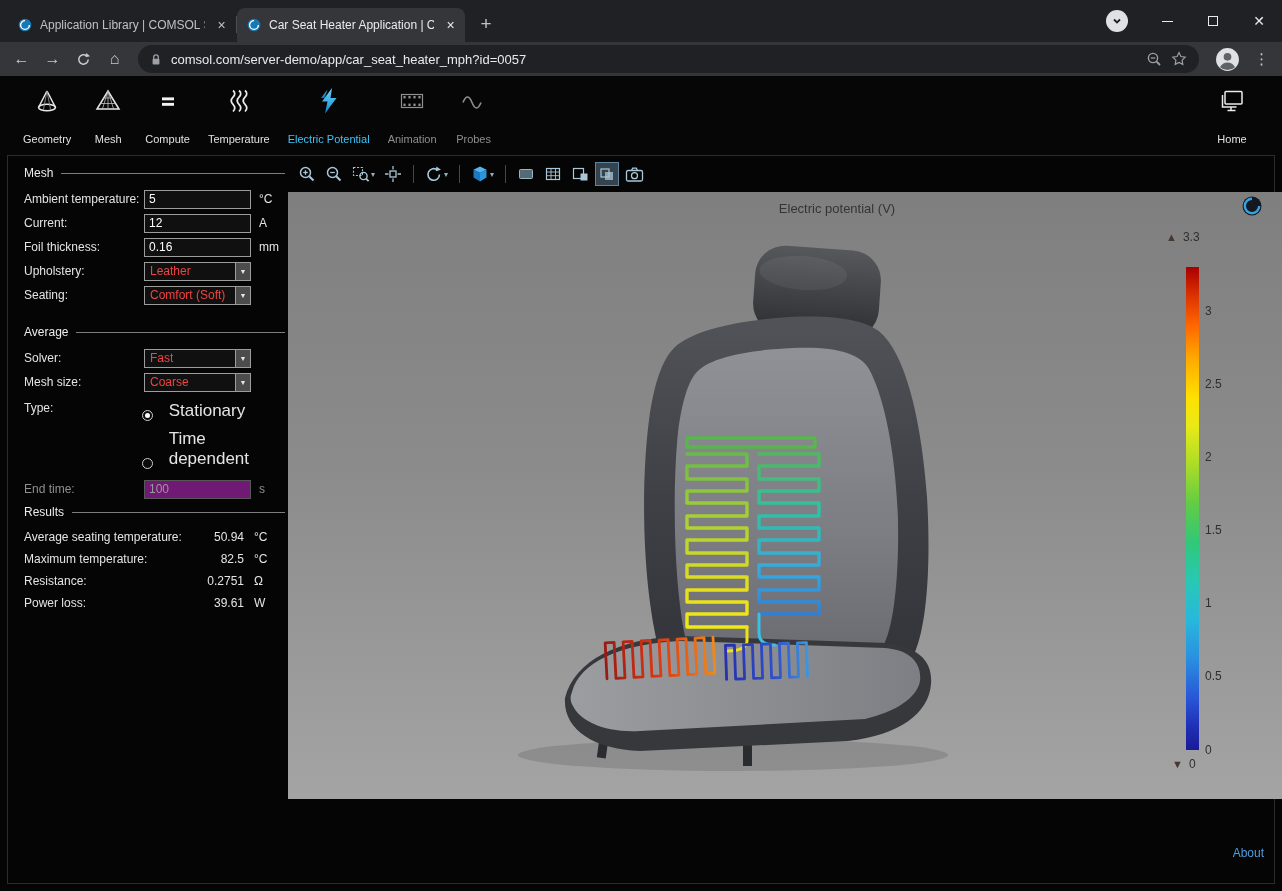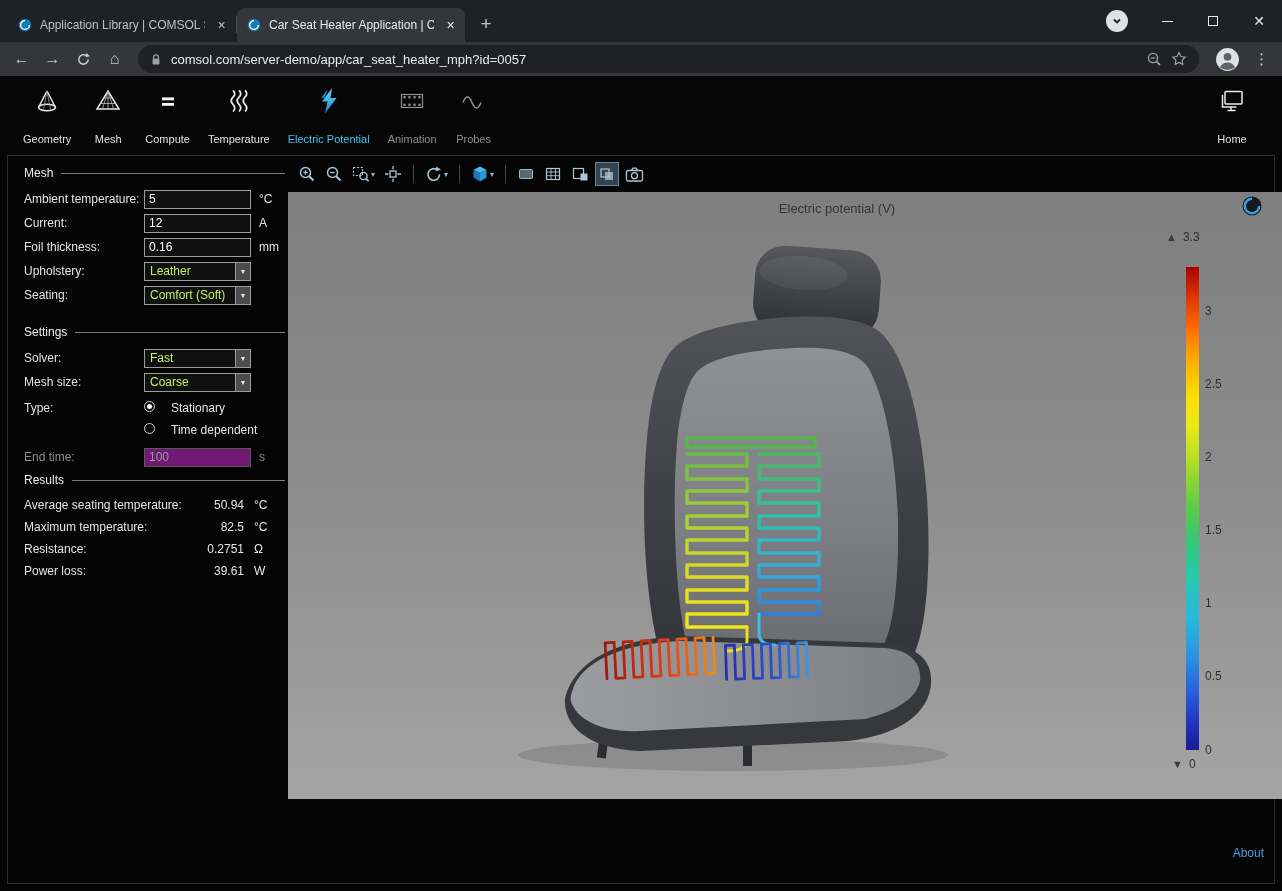--- a/index.html
+++ b/index.html
@@ -41,26 +41,26 @@
   
   .sidebar{position:absolute;left:8px;top:156px;width:280px;bottom:8px;background:#050505;padding:4px 0 0 16px}
   .sec-head{display:flex;align-items:center;gap:8px;font-size:12px;color:#ececec;margin:6px 0 7px}
   .sec-rule{flex:1;height:1px;background:#7d7d7d;margin-right:3px}
   .frow{display:flex;align-items:center;min-height:24px}
   .frow.top{align-items:flex-start}
   .flabel{width:120px;font-size:12px}
   .tbox{width:107px;height:19px;background:#101010;border:1px solid #9c9c9c;color:#fff;font-size:12px;padding:0 4px;font-family:"Liberation Sans",sans-serif}
   .tbox.off{border-color:#575757;color:#9a9a9a;background:#701a75}
   .dbox{width:107px;height:19px;border:1px solid #9c9c9c;background:#101010;display:flex;align-items:stretch}
-  .dtxt{flex:1;display:flex;align-items:center;padding:0 5px;font-size:12px;color:#bef264;white-space:nowrap;overflow:hidden}
+  .dtxt{flex:1;display:flex;align-items:center;padding:0 5px;font-size:12px;color:#ef4444;white-space:nowrap;overflow:hidden}
   .darr{width:15px;background:#4c4c4c;border-left:1px solid #9c9c9c;display:flex;align-items:center;justify-content:center;font-size:7px;color:#e6e6e6}
   .unit{margin-left:8px;font-size:12px}
   .dim-txt{color:#8f8f8f}
   .radio-col{display:flex;flex-direction:column;gap:8px;padding:4px 0 2px}
-  .radio-row{display:flex;align-items:flex-start;gap:16px;font-size:12px}
+  .radio-row{display:flex;align-items:flex-end;gap:16px;font-size:17px}
   .rdot{width:11px;height:11px;border-radius:50%;border:1px solid #cfcfcf;background:#0a0a0a;position:relative;flex:none}
   .rdot.sel::after{content:"";position:absolute;inset:2px;border-radius:50%;background:#fff}
   .rrow{display:flex;align-items:center;height:22px;font-size:12px;padding-right:12px}
   .rvalue{margin-left:auto}
   .runit{width:22px;margin-left:10px}
 
   
   .main{position:absolute;left:288px;top:156px;width:985px;height:707px}
   .gtoolbar{height:36px;display:flex;align-items:center;gap:5px;padding:0 8px;color:#a9c7d8}
   .gt-btn{height:22px;min-width:21px;display:flex;align-items:center;justify-content:center;padding:0 2px}
@@ -276,21 +276,21 @@
   </div>
   <div class="frow">
     <span class="flabel">Seating:</span>
     <div class="dbox">
       <span class="dtxt">Comfort (Soft)</span>
       <span class="darr">▼</span>
     </div>
   </div>
 
   <div class="sec-head" style="margin-top:18px">
-    <span>Settings</span>
+    <span>Average</span>
       <span class="sec-rule"></span>
   </div>
   <div class="frow">
     <span class="flabel">Solver:</span>
     <div class="dbox">
       <span class="dtxt">Fast</span>
       <span class="darr">▼</span>
     </div>
   </div>
   <div class="frow">

